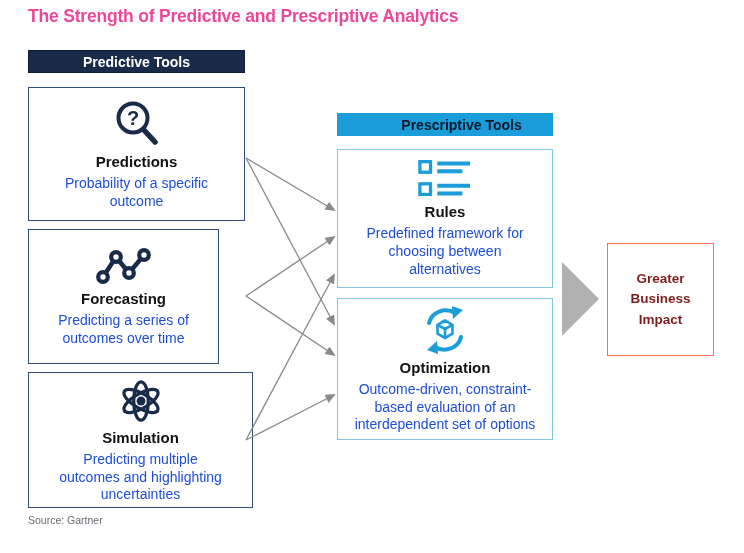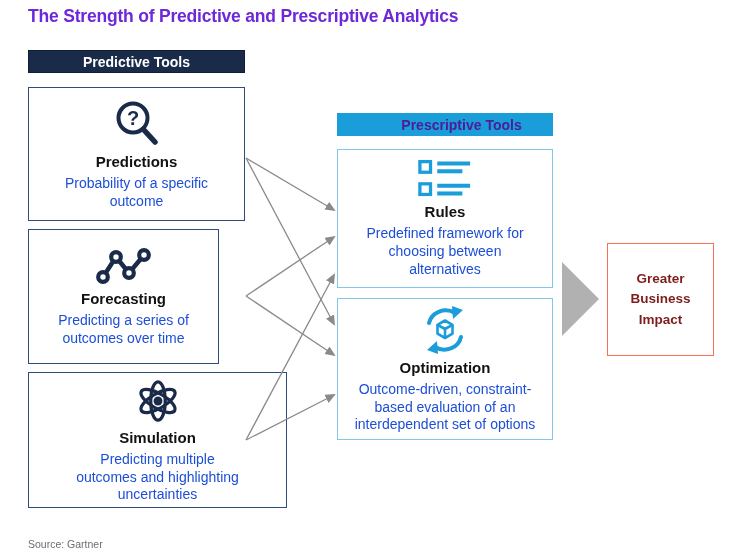--- a/index.html
+++ b/index.html
@@ -2,59 +2,59 @@
 <html style="--navy-header: #1a2b4a; --navy-card-border: #2e4d7b; --blue-header: #1a9dd9; --lightblue-card-border: #82c7e8; --coral-border: #fa6e56; --arrow-gray: #8a8a8a; --triangle-gray: #b1b1b1; --icon-navy: #1a2b4a; --icon-blue: #1a9dd9;"><head>
 <meta charset="utf-8">
 <style>
   html,body { margin:0; padding:0; background:#ffffff; }
   .canvas {
     position:relative; width:744px; height:553px; background:#fff;
     font-family:"Liberation Sans", sans-serif; overflow:hidden;
   }
   .page-title {
     position:absolute; left:28px; top:6px; margin:0;
-    font-size:17.5px; font-weight:bold; color:#6d28d9; letter-spacing:-0.2px;
+    font-size:17.5px; font-weight:bold; color:#ec4899; letter-spacing:-0.2px;
   }
   .col-header {
     position:absolute; height:23px; display:flex; align-items:center; justify-content:center;
     font-size:14px; font-weight:bold; box-sizing:border-box;
   }
   #predictive-header { left:28px; top:50px; width:217px; background:var(--navy-header,#1a2b4a); color:#ffffff; border:1px solid #0f1d36; }
-  #prescriptive-header { left:337px; top:113px; width:216px; background:var(--blue-header,#1a9dd9); color:#4c1d95;padding-left:33px; }
+  #prescriptive-header { left:337px; top:113px; width:216px; background:var(--blue-header,#1a9dd9); color:#0f172a;padding-left:33px; }
   .card {
     position:absolute; background:#fff; box-sizing:border-box;
     display:flex; flex-direction:column; align-items:center; justify-content:center;
     text-align:center; gap:3px;
   }
   .card.navy { border:1.5px solid var(--navy-card-border,#2e4d7b); }
   .card.blue { border:1.5px solid var(--lightblue-card-border,#82c7e8); }
   #card-predictions { left:28px; top:87px;  width:217px; height:134px; }
   #card-forecasting { left:28px; top:229px; width:191px; height:135px; }
-  #card-simulation  { left:28px; top:372px; width:259px; height:136px; }
+  #card-simulation  { left:28px; top:372px; width:225px; height:136px; }
   #card-rules        { left:337px; top:149px; width:216px; height:139px; }
   #card-optimization { left:337px; top:298px; width:216px; height:142px; }
   .card-title { margin:0 0 0 0; font-size:15px; font-weight:bold; color:#121212; }
   .card-desc  { margin:2px 0 0 0; font-size:14px; color:#1d4ed8; line-height:1.28; }
   #card-predictions .card-desc { width:150px; }
   #card-forecasting .card-desc { width:170px; }
   #card-simulation  .card-desc { width:172px; }
   #card-rules        .card-desc { width:168px; }
   #card-optimization .card-desc { width:204px; }
   .icon-navy { color:var(--icon-navy,#1a2b4a); line-height:0; }
   .icon-blue { color:var(--icon-blue,#1a9dd9); line-height:0; }
   .overlay { position:absolute; left:0; top:0; pointer-events:none; }
   .flow-triangle { fill:var(--triangle-gray,#b1b1b1); }
   .impact-box {
     position:absolute; left:607px; top:243px; width:107px; height:113px; box-sizing:border-box;
     border:1.5px solid var(--coral-border,#fa6e56); background:#fff;
     display:flex; align-items:center; justify-content:center; text-align:center;
   }
   .impact-label { width:76px; font-size:13.5px; font-weight:bold; color:#7f1d1d; line-height:1.5; }
   .source-line { position:absolute; left:28px; font-size:10.5px; color:#696d74; }
-  #source-text { top:514px;margin-top:24px; }
+  #source-text { top:514px; }
   #figure-id   { top:562px; }
 </style>
 </head>
 <body>
 
 <div class="canvas">
 
   <h1 class="page-title">The Strength of Predictive and Prescriptive Analytics</h1>
 
   <div class="col-header" id="predictive-header">Predictive Tools</div>

